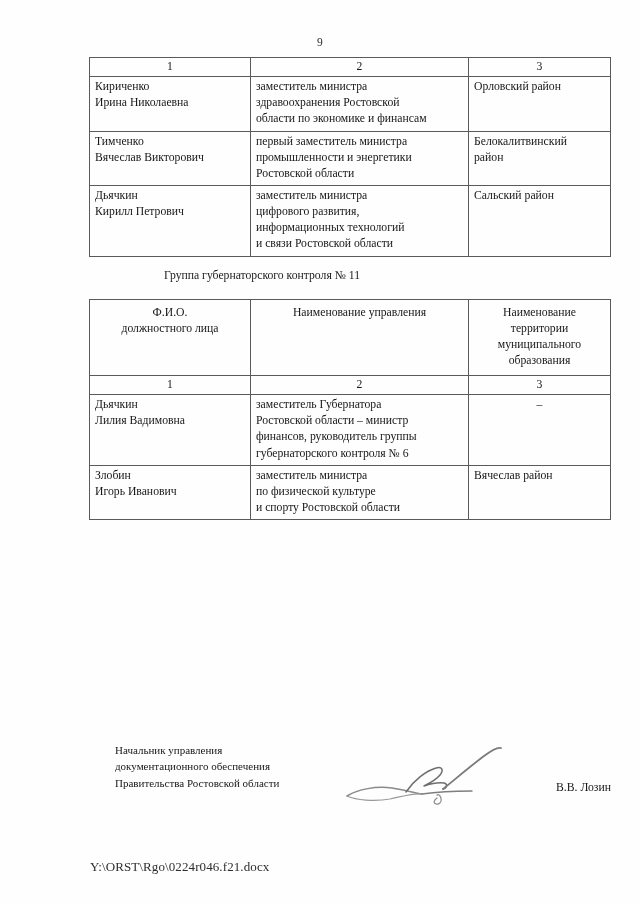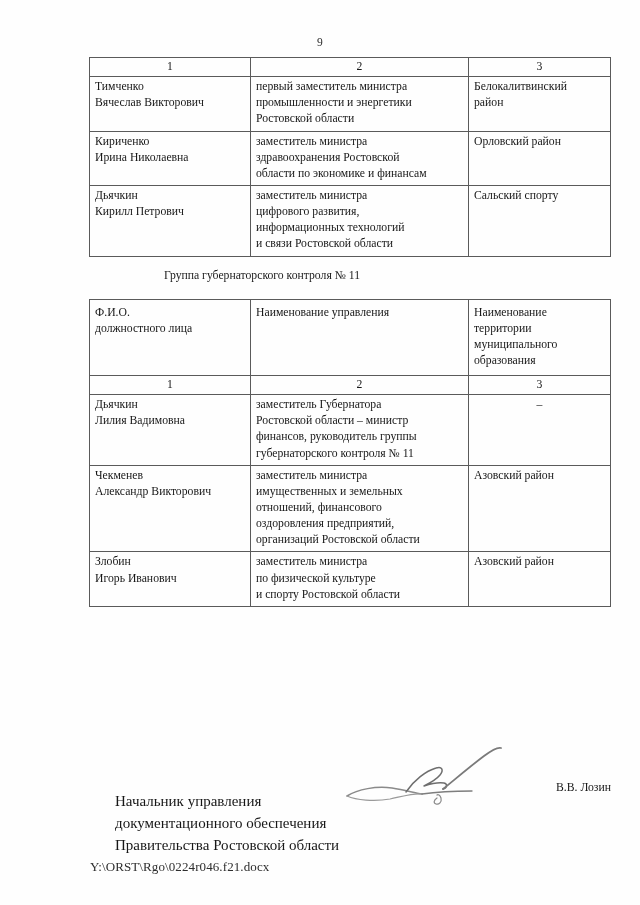--- a/index.html
+++ b/index.html
@@ -48,21 +48,21 @@
     vertical-align: top;
     white-space: pre-line;
   }
   .doc-table td.num {
     text-align: center;
     vertical-align: middle;
     padding-top: 1px;
     padding-bottom: 1px;
   }
   .doc-table td.head {
-    text-align: left;
+    text-align: center;
     vertical-align: top;
     padding-top: 5px;
   }
   .doc-table td.center-mid {
     text-align: center;
     vertical-align: top;
   }
   .col-a { width: 161px; }
   .col-b { width: 218px; }
   .col-c { width: 142px; }
@@ -86,25 +86,24 @@
     position: absolute;
     left: 89px;
     top: 742px;
     width: 522px;
     height: 70px;
   }
   .sig-title {
     position: absolute;
     left: 26px;
     top: 0;
-    font-size: 15px;
+    font-size: 11px;
     line-height: 1.48;
     white-space: pre-line;
     color: #171717;
-    margin-top: 48px;
   }
   .sig-name {
     position: absolute;
     right: 0;
     top: 39px;
     font-size: 11.7px;
     color: #171717;
     white-space: nowrap;
     text-align: right;
   }
@@ -141,44 +140,44 @@
         <col class="col-b">
         <col class="col-c">
     </colgroup>
     <tbody>
       <tr>
         <td class="num">1</td>
         <td class="num">2</td>
         <td class="num">3</td>
       </tr>
       <tr>
+        <td>Кириченко
+Ирина Николаевна</td>
+        <td>заместитель министра
+здравоохранения Ростовской
+области по экономике и финансам</td>
+        <td>Орловский район</td>
+      </tr>
+      <tr>
         <td>Тимченко
 Вячеслав Викторович</td>
         <td>первый заместитель министра
 промышленности и энергетики
 Ростовской области</td>
         <td>Белокалитвинский
 район</td>
       </tr>
       <tr>
-        <td>Кириченко
-Ирина Николаевна</td>
-        <td>заместитель министра
-здравоохранения Ростовской
-области по экономике и финансам</td>
-        <td>Орловский район</td>
-      </tr>
-      <tr>
         <td>Дьячкин
 Кирилл Петрович</td>
         <td>заместитель министра
 цифрового развития,
 информационных технологий
 и связи Ростовской области</td>
-        <td>Сальский спорту</td>
+        <td>Сальский район</td>
       </tr>
     </tbody>
   </table>
 
   <div class="group-heading">Группа губернаторского контроля № 11</div>
 
   <table class="doc-table" id="table-two">
     <colgroup>
       <col class="col-a">
         <col class="col-b">
@@ -198,40 +197,30 @@
         <td class="num">1</td>
         <td class="num">2</td>
         <td class="num">3</td>
       </tr>
       <tr>
         <td>Дьячкин
 Лилия Вадимовна</td>
         <td>заместитель Губернатора
 Ростовской области – министр
 финансов, руководитель группы
-губернаторского контроля № 11</td>
+губернаторского контроля № 6</td>
         <td class="center-mid">–</td>
-      </tr>
-      <tr>
-        <td>Чекменев
-Александр Викторович</td>
-        <td>заместитель министра
-имущественных и земельных
-отношений, финансового
-оздоровления предприятий,
-организаций Ростовской области</td>
-        <td>Азовский район</td>
       </tr>
       <tr>
         <td>Злобин
 Игорь Иванович</td>
         <td>заместитель министра
 по физической культуре
 и спорту Ростовской области</td>
-        <td>Азовский район</td>
+        <td>Вячеслав район</td>
       </tr>
     </tbody>
   </table>
 
   <div class="signature-block">
     <div class="sig-title">Начальник управления
 документационного обеспечения
 Правительства Ростовской области</div>
 
     <div class="sig-mark">

